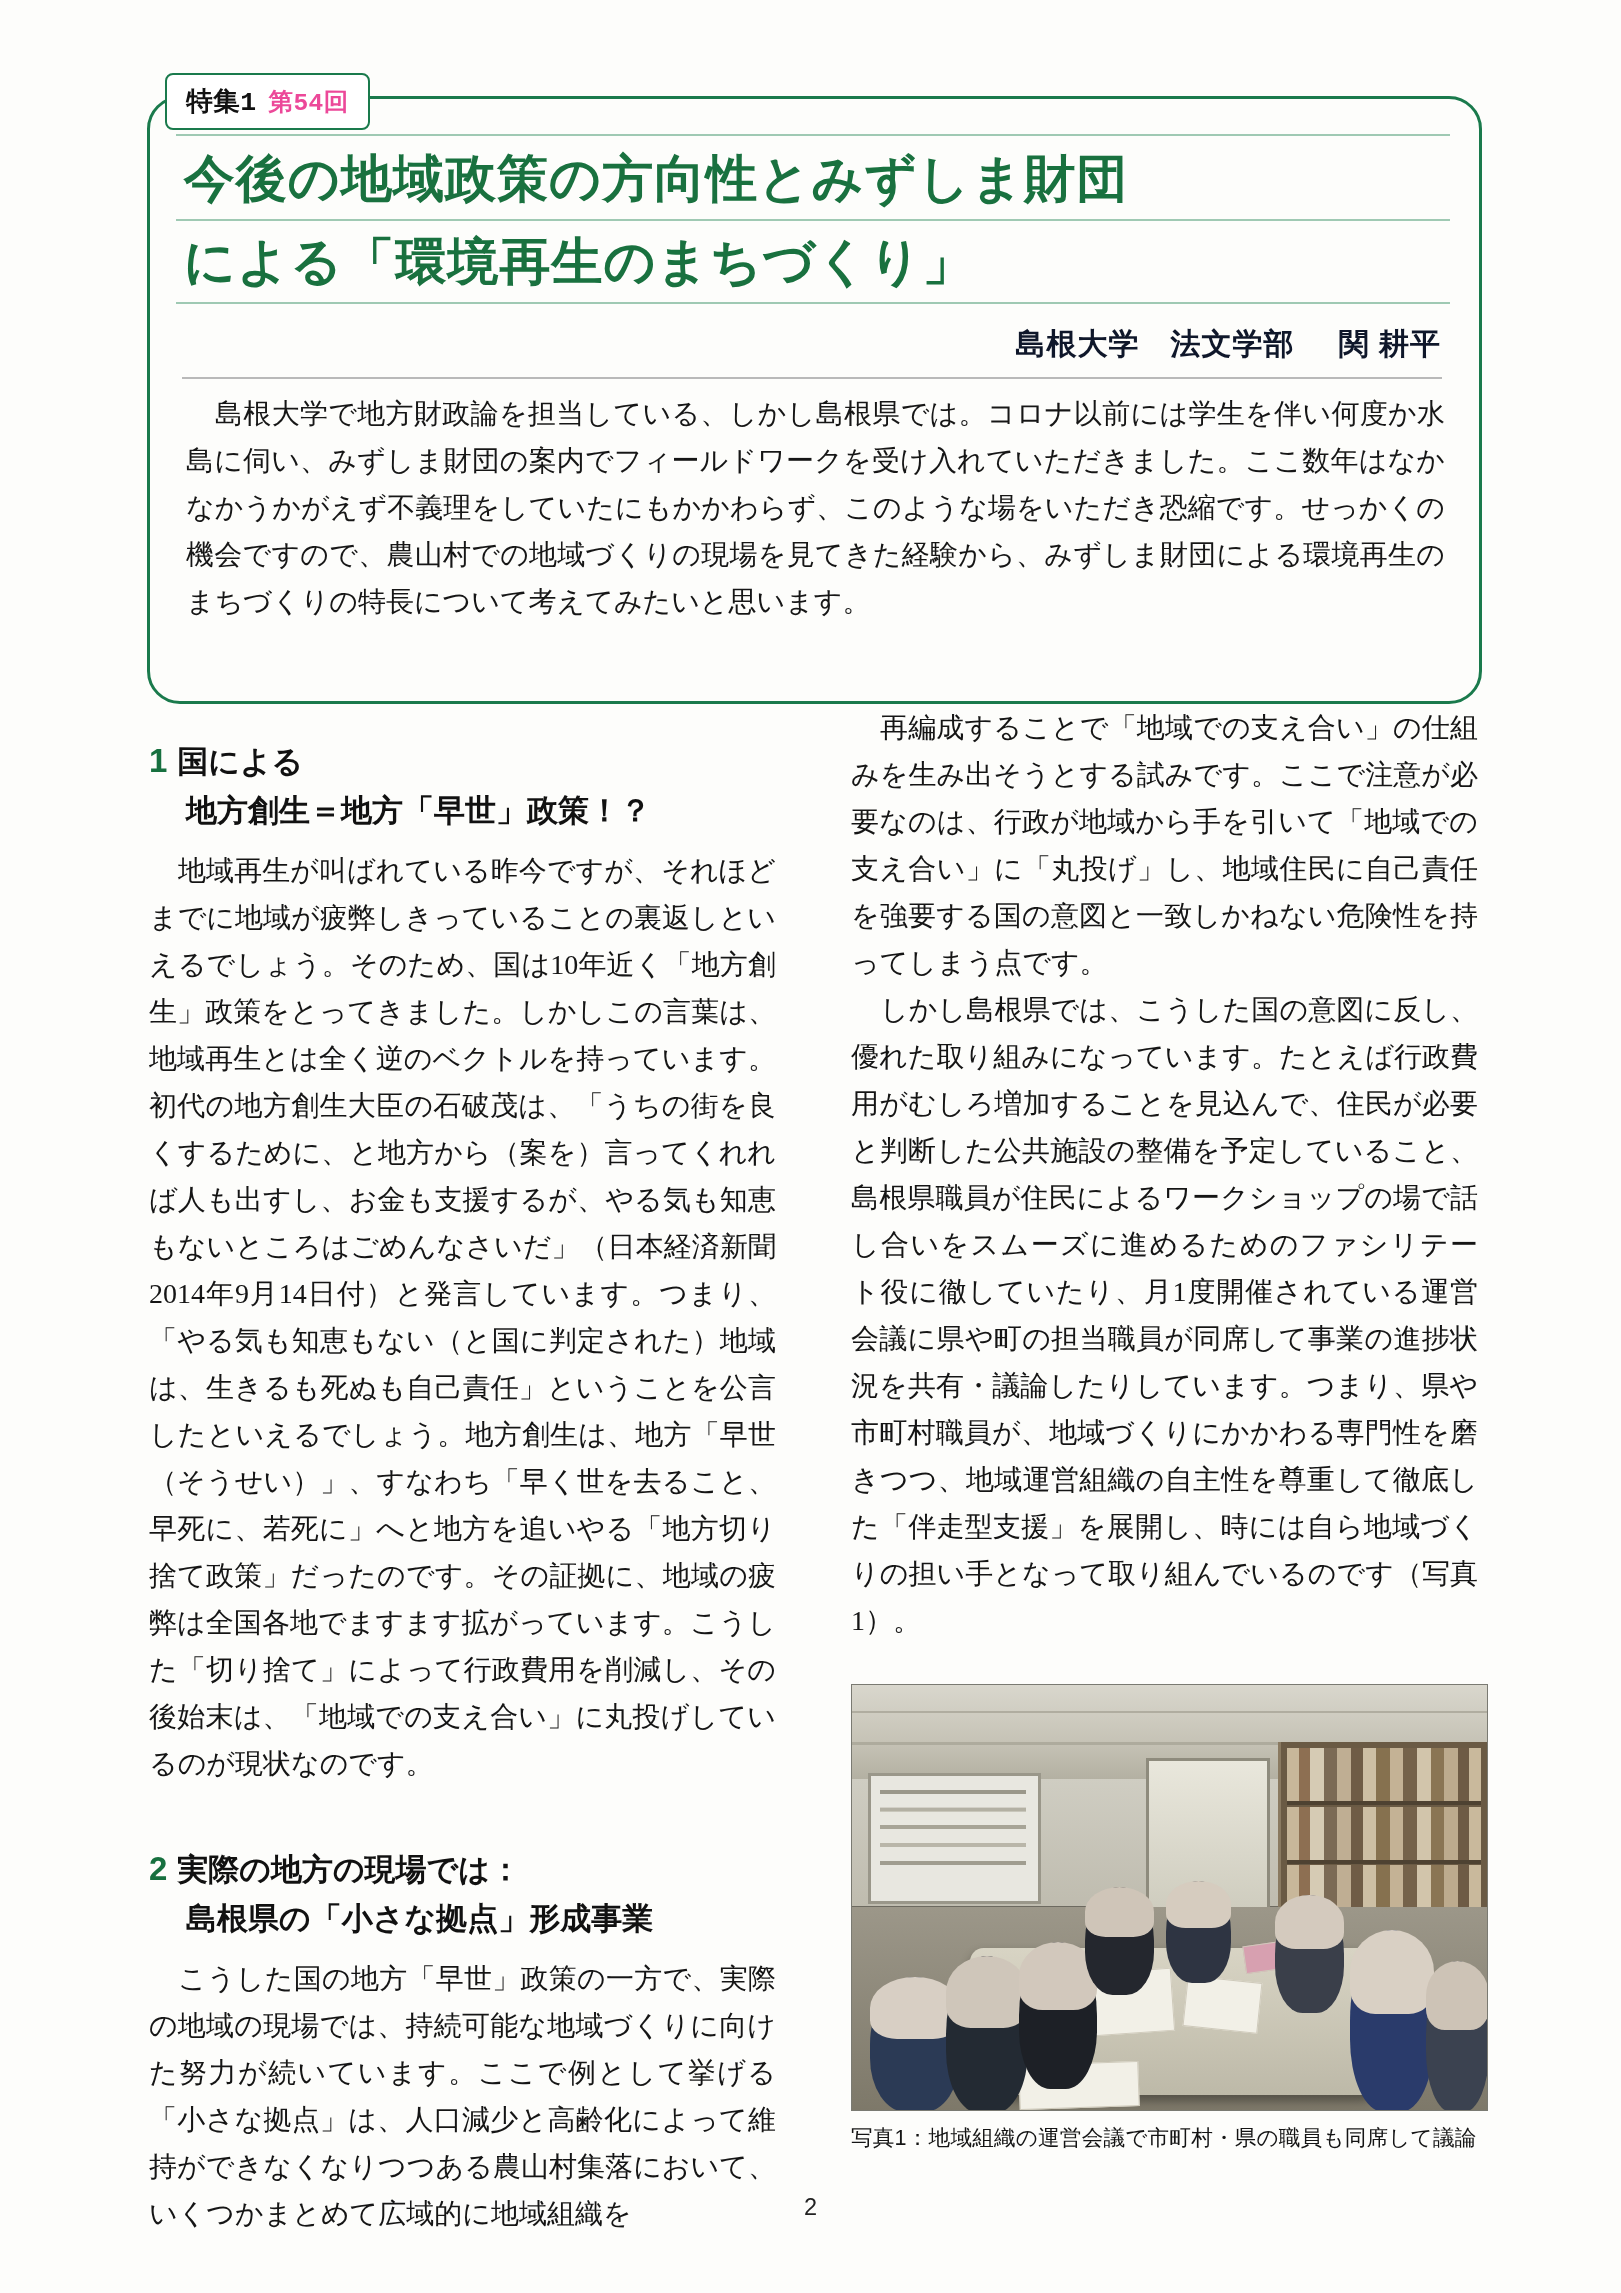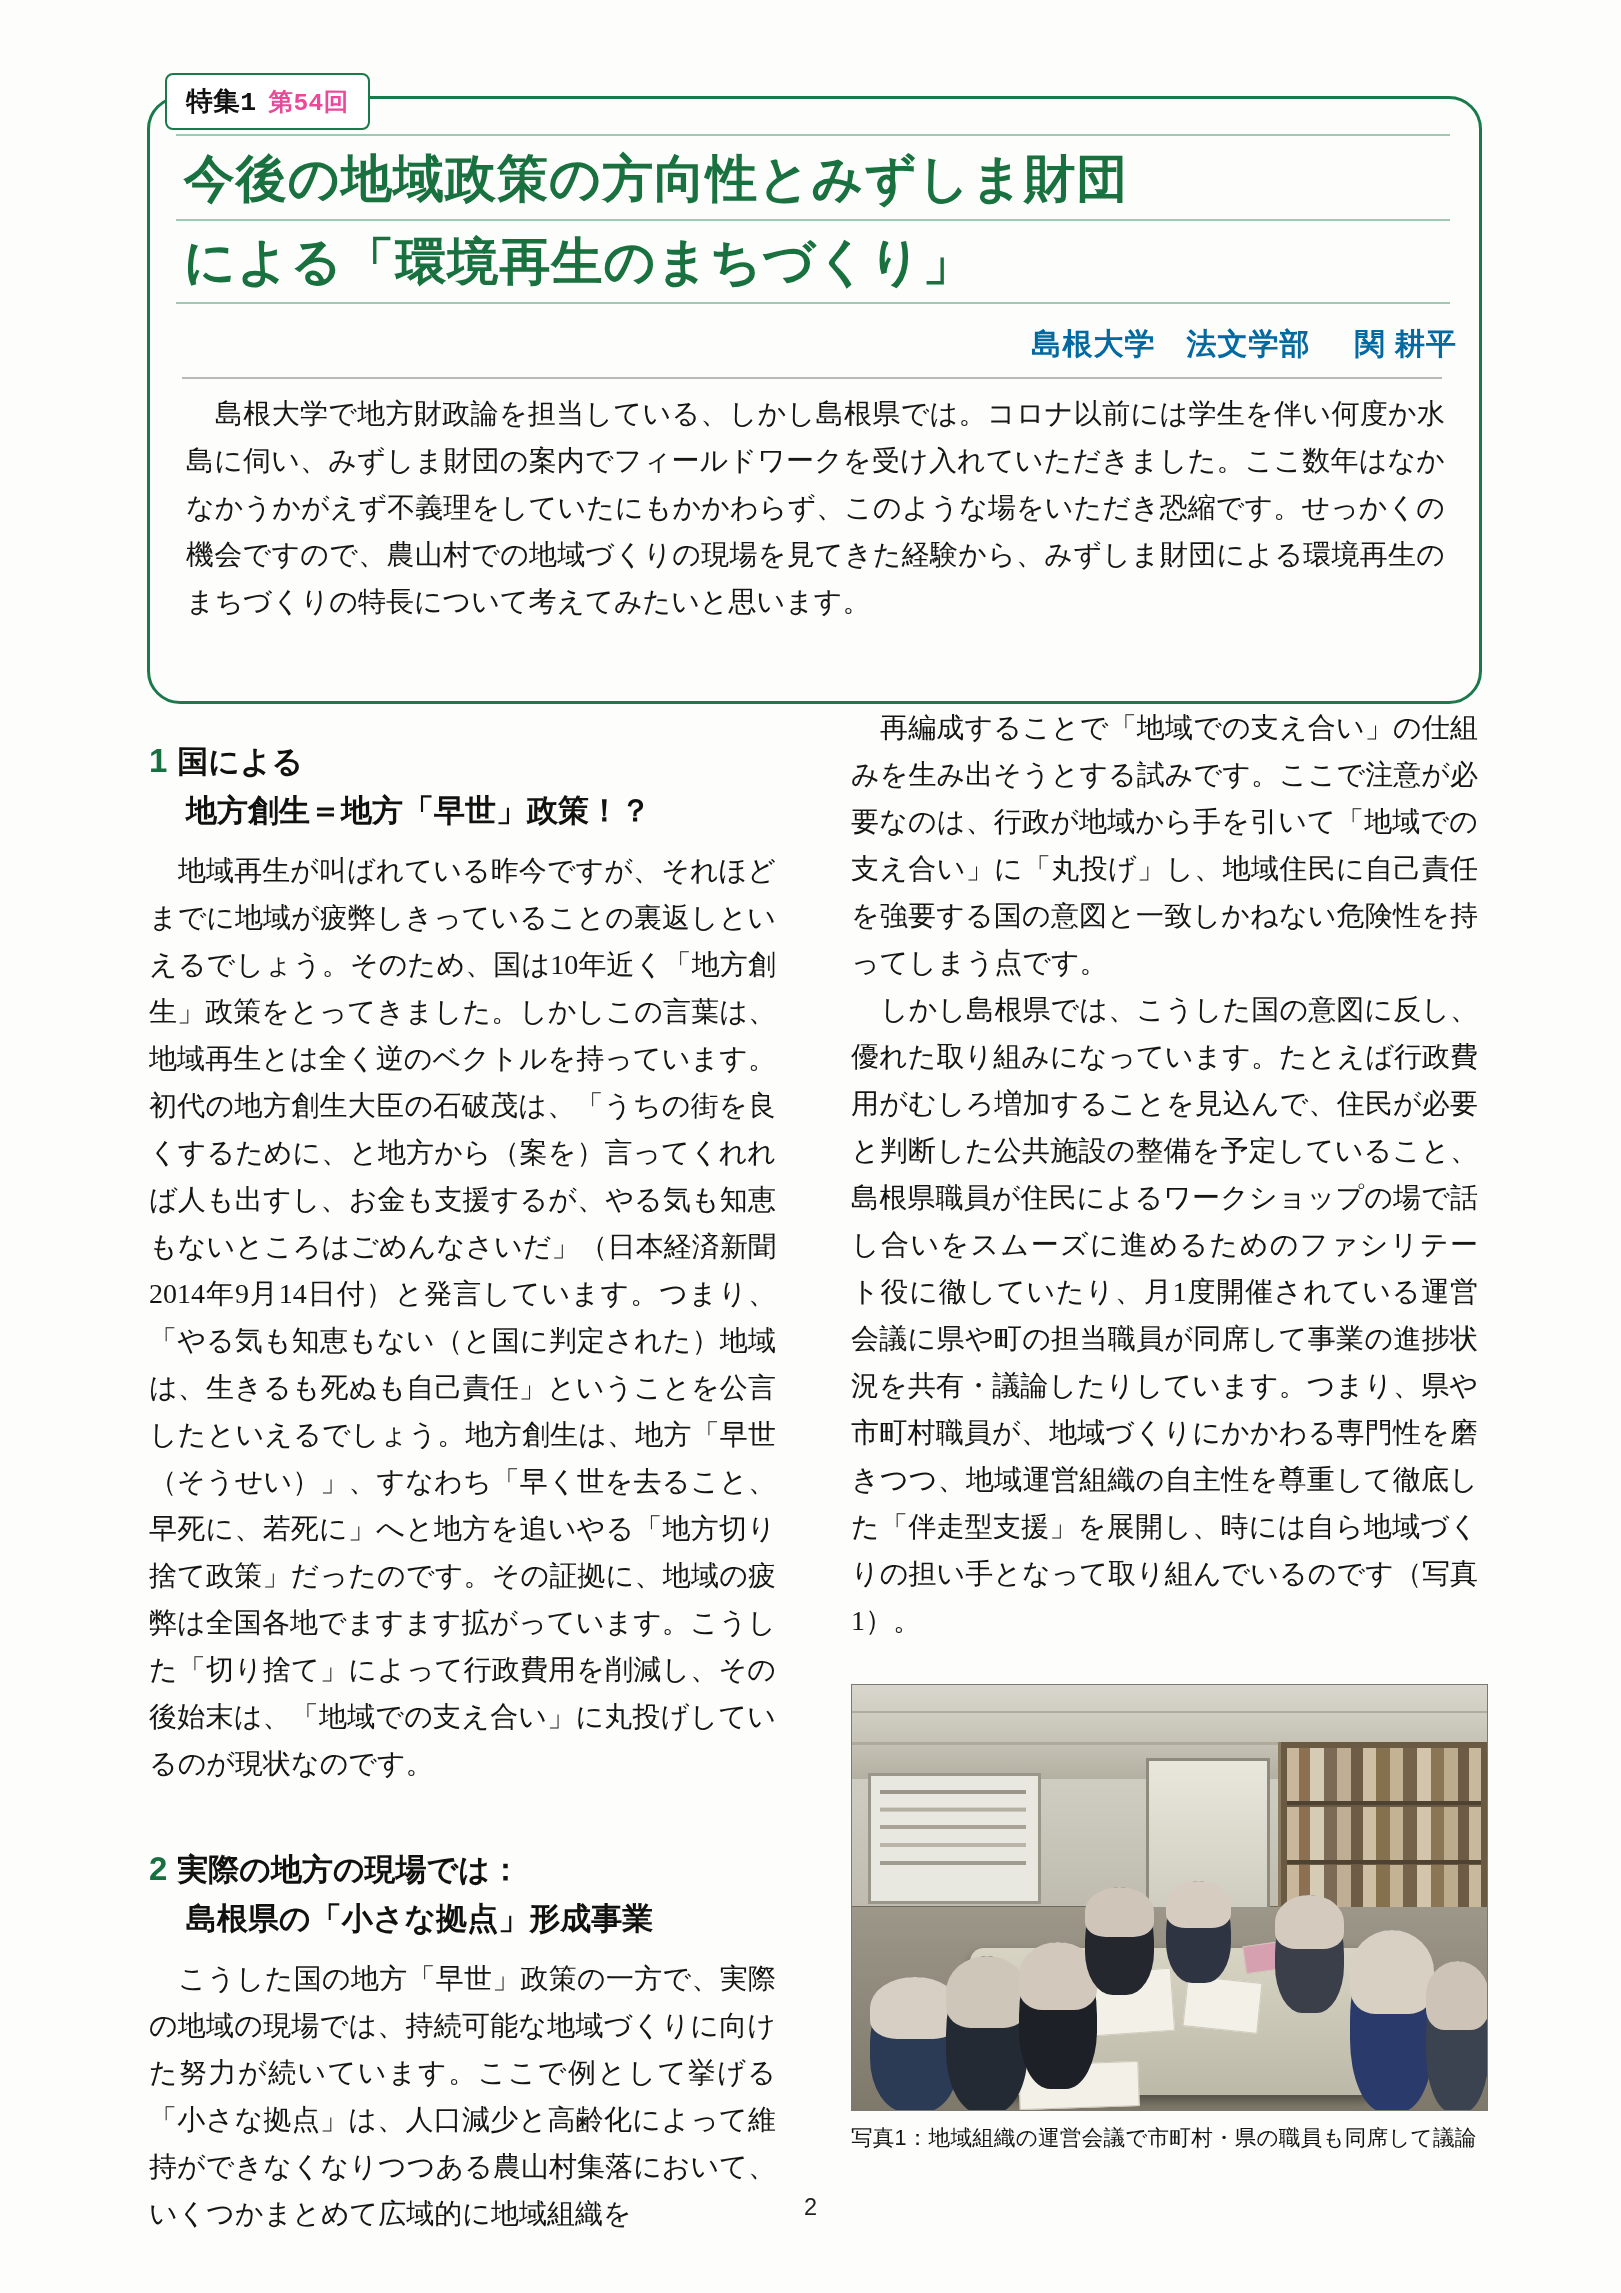--- a/index.html
+++ b/index.html
@@ -87,26 +87,26 @@
     margin-bottom: 4px;
     white-space: nowrap;
   }
   .title-line.first {
     border-top: 2px solid #9fc9b3;
     padding-top: 5.9px;
   }
 
   .author-line {
     position: absolute;
-    right: 33px;
+    right: 49px;
     top: 263px;
     font-family: "Liberation Sans", sans-serif;
     font-size: 30px;
     font-weight: bold;
-    color: #0369a1;
+    color: #0f172a;
     letter-spacing: 1px;
     white-space: nowrap;
   }
   .author-line .sep { display: inline-block; width: 25.5px; }
 
   .lead-rule {
     position: absolute;
     left: 35px;
     top: 316px;
     width: 1260px;

